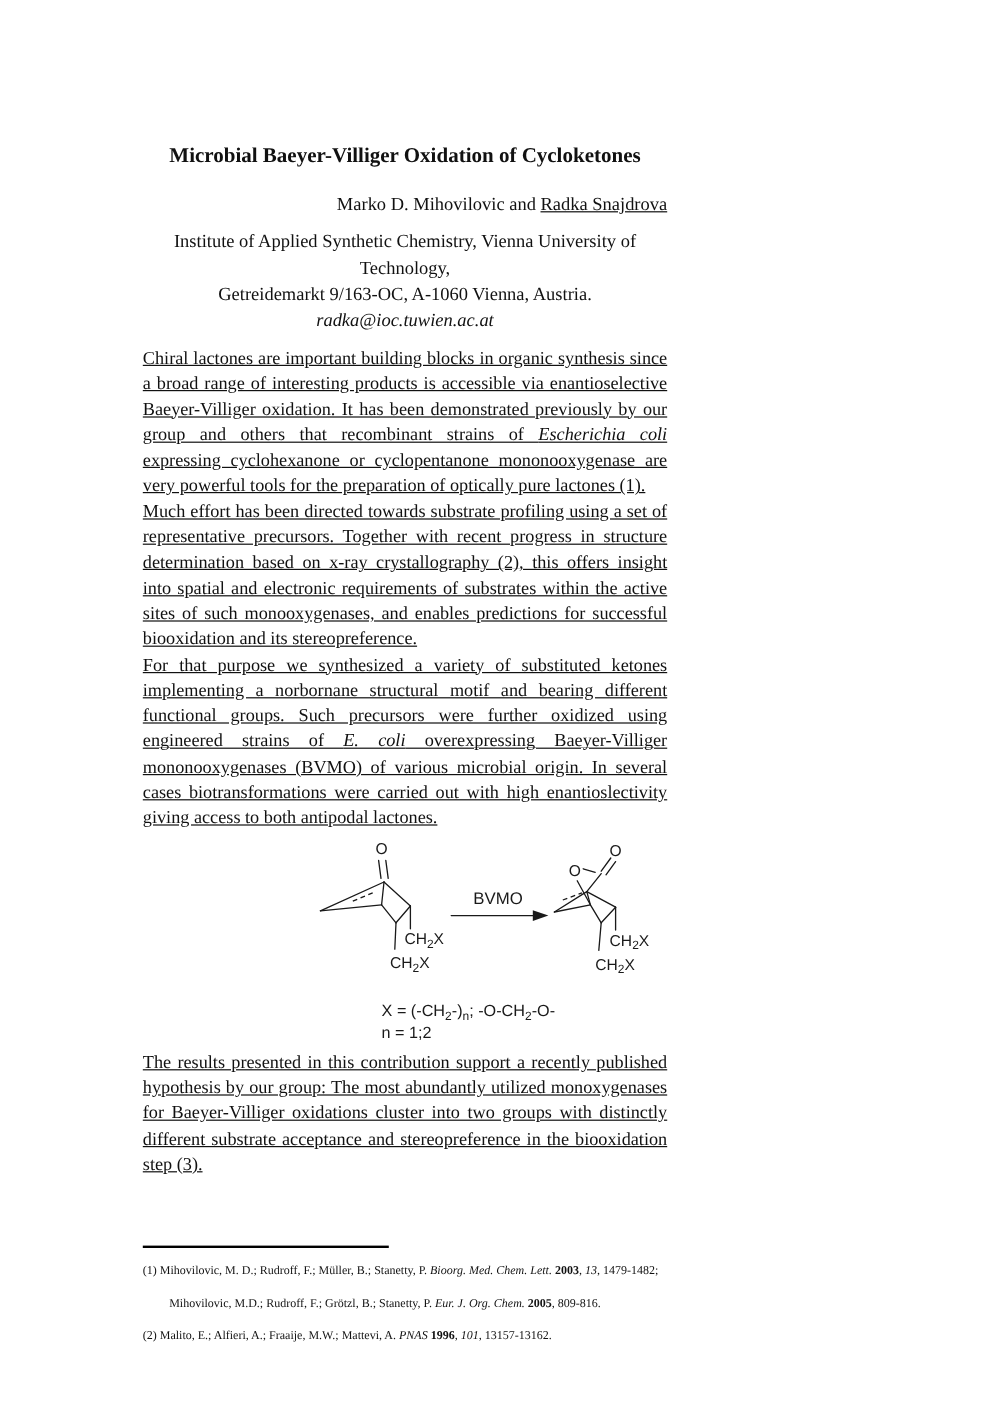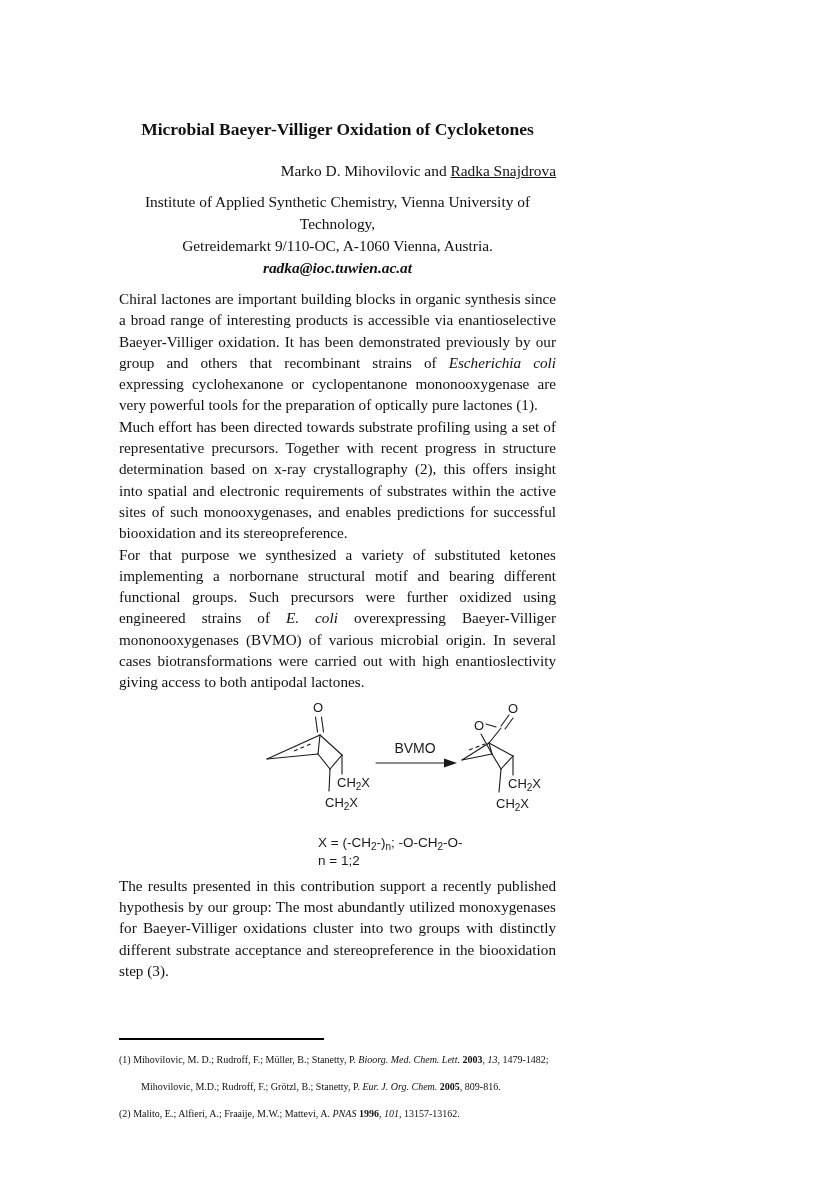--- a/index.html
+++ b/index.html
@@ -5,22 +5,22 @@
   html,body{margin:0;padding:0;background:#fff;}
   .page{
     position:relative;width:674px;height:1181px;background:#ffffff;
     box-sizing:border-box;padding:119px 118px 0 119px;
     font-family:"Liberation Serif",serif;color:#111;overflow:hidden;
   }
   .title{font-size:17.5px;font-weight:bold;text-align:center;margin:0;line-height:21px;}
   .authors{text-align:right;font-size:15.4px;margin:21px 0 0 0;line-height:20px;}
   .u{text-decoration:underline;}
   .affil{text-align:center;font-size:15.4px;margin-top:10px;line-height:22px;}
-  .email{font-style:italic;font-weight:bold;}
-  .body-text{margin-top:9px;font-size:15.2px;line-height:21.3px;text-align:justify;}
+  .email{font-style:italic;}
+  .body-text{margin-top:9px;font-size:15.2px;line-height:21.3px;text-align:justify;text-decoration:underline;}
   .body-text p{margin:0;}
   #abstract-bottom{margin-top:2px;}
   .scheme{margin-top:2px;height:178px;position:relative;}
   .scheme svg{display:block;}
   .scheme text{font-family:"Liberation Sans",sans-serif;fill:#1a1a1a;}
   .atm{font-size:13px;}
   .sub{font-size:10px;}
   .cap{font-size:13.5px;}
   .bvmo{font-size:14px;}
   .b{stroke:#1a1a1a;stroke-width:1.1;fill:none;stroke-linecap:round;}
@@ -33,21 +33,21 @@
 <body>
 
 <div class="page">
 
   <h1 class="title">Microbial Baeyer-Villiger Oxidation of Cycloketones</h1>
 
   <p class="authors"><span>Marko D. Mihovilovic and </span><span class="u">Radka Snajdrova</span></p>
 
   <div class="affil">
     <div>Institute of Applied Synthetic Chemistry, Vienna University of Technology,</div>
-    <div>Getreidemarkt 9/110-OC, A-1060 Vienna, Austria.</div>
+    <div>Getreidemarkt 9/163-OC, A-1060 Vienna, Austria.</div>
     <div class="email">radka@ioc.tuwien.ac.at</div>
   </div>
 
   <div id="abstract-top" class="body-text">
       <p><span>Chiral lactones are important building blocks in organic synthesis since a broad range of interesting products is accessible via enantioselective Baeyer-Villiger oxidation. It has been demonstrated previously by our group and others that recombinant strains of </span><i>Escherichia coli</i><span> expressing cyclohexanone or cyclopentanone mononooxygenase are very powerful tools for the preparation of optically pure lactones (1).</span></p>
       <p><span>Much effort has been directed towards substrate profiling using a set of representative precursors. Together with recent progress in structure determination based on x-ray crystallography (2), this offers insight into spatial and electronic requirements of substrates within the active sites of such monooxygenases, and enables predictions for successful biooxidation and its stereopreference.</span></p>
       <p><span>For that purpose we synthesized a variety of substituted ketones implementing a norbornane structural motif and bearing different functional groups. Such precursors were further oxidized using engineered strains of </span><i>E. coli</i><span> overexpressing Baeyer-Villiger mononooxygenases (BVMO) of various microbial origin. In several cases biotransformations were carried out with high enantioslectivity giving access to both antipodal lactones.</span></p>
     </div>
 
   <div class="scheme">

